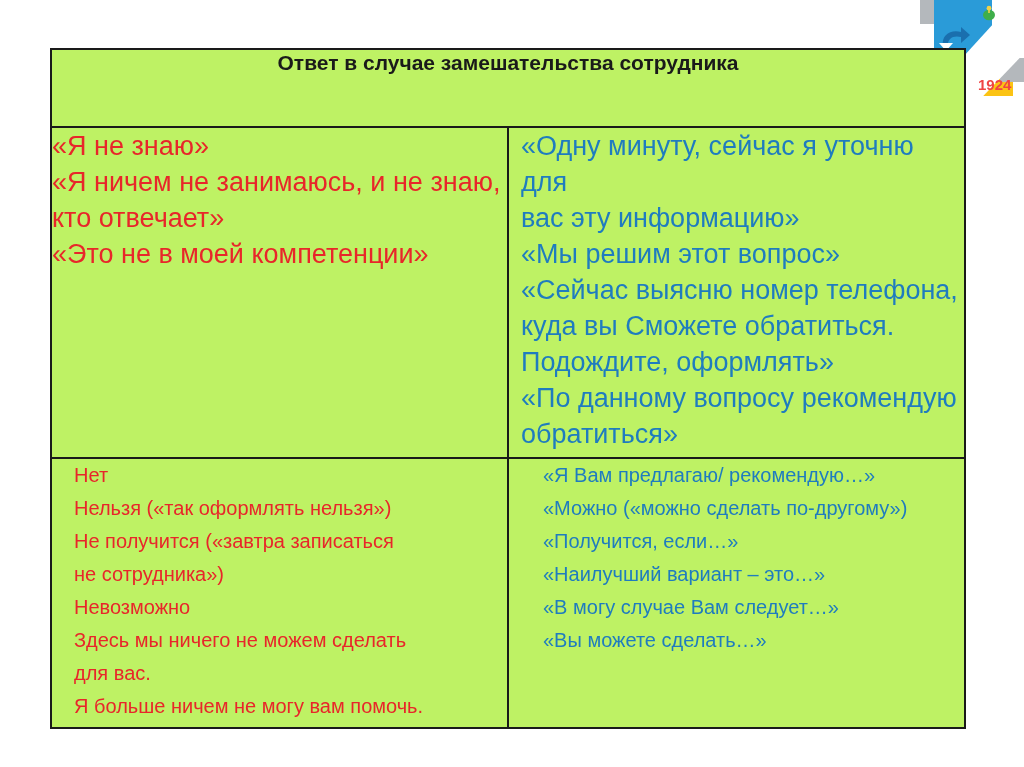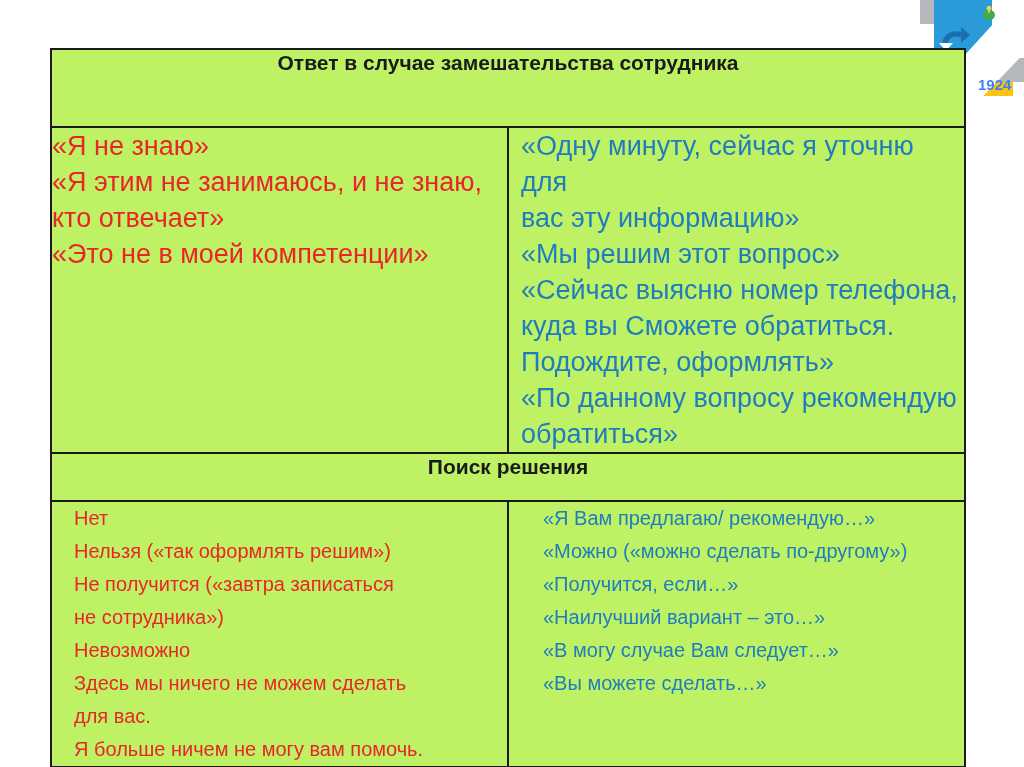--- a/index.html
+++ b/index.html
@@ -81,21 +81,21 @@
     top: 5px;
     width: 14px;
     height: 17px;
   }
   .logo-year {
     position: absolute;
     left: 58px;
     top: 76px;
     font-size: 15px;
     font-weight: bold;
-    color: #3b82f6;
+    color: #ef4444;
     letter-spacing: 0px;
     font-family: "Liberation Sans", sans-serif;
   }
   .logo-white-cover {
     position: absolute;
     left: 0;
     top: 96px;
     width: 104px;
     height: 22px;
     background: #ffffff;
@@ -195,46 +195,41 @@
     <tbody>
       <tr class="row-hdr-1">
         <td class="hdr-cell" colspan="2">
           <div class="hdr-text">Ответ в случае замешательства сотрудника</div>
         </td>
       </tr>
 
       <tr>
         <td class="body-cell">
           <div class="line neg">«Я не знаю»</div>
-          <div class="line neg">«Я этим не занимаюсь, и не знаю,</div>
+          <div class="line neg">«Я ничем не занимаюсь, и не знаю,</div>
           <div class="line neg">кто отвечает»</div>
           <div class="line neg">«Это не в моей компетенции»</div>
         </td>
         <td class="body-cell right-pad">
           <div class="line pos">«Одну минуту, сейчас я уточню для</div>
           <div class="line pos">вас эту информацию»</div>
           <div class="line pos">«Мы решим этот вопрос»</div>
           <div class="line pos">«Сейчас выясню номер телефона,</div>
           <div class="line pos">куда вы Сможете обратиться.</div>
           <div class="line pos">Подождите, оформлять»</div>
           <div class="line pos">«По данному вопросу рекомендую</div>
           <div class="line pos">обратиться»</div>
         </td>
       </tr>
 
-      <tr class="row-hdr-2">
-        <td class="hdr-cell" colspan="2">
-          <div class="hdr-text">Поиск решения</div>
-        </td>
-      </tr>
 
       <tr>
         <td class="body-cell">
           <div class="line neg small">Нет</div>
-          <div class="line neg small">Нельзя («так оформлять решим»)</div>
+          <div class="line neg small">Нельзя («так оформлять нельзя»)</div>
           <div class="line neg small">Не получится («завтра записаться</div>
           <div class="line neg small">не сотрудника»)</div>
           <div class="line neg small">Невозможно</div>
           <div class="line neg small">Здесь мы ничего не можем сделать</div>
           <div class="line neg small">для вас.</div>
           <div class="line neg small">Я больше ничем не могу вам помочь.</div>
         </td>
         <td class="body-cell right-pad">
           <div class="line pos small">«Я Вам предлагаю/ рекомендую…»</div>
           <div class="line pos small">«Можно («можно сделать по-другому»)</div>

